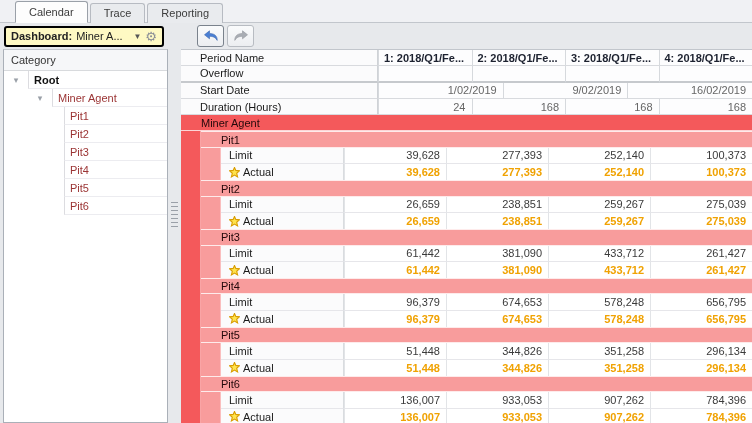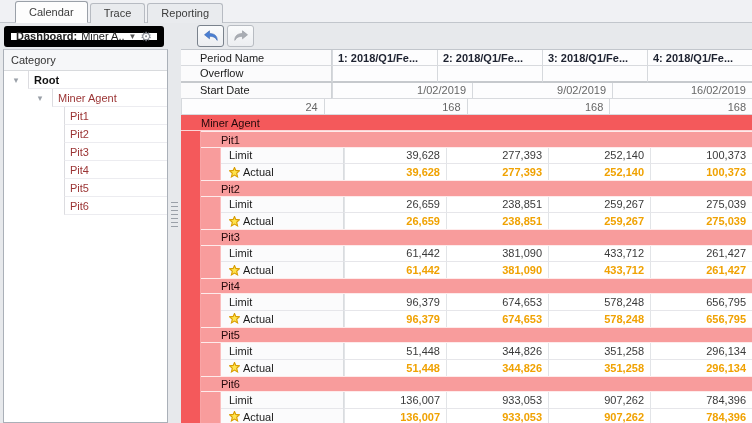--- a/index.html
+++ b/index.html
@@ -10,21 +10,21 @@
   
   .tabstrip { height:23px; background:#f0f1f4; border-bottom:1px solid #c2c6cc;
     display:flex; align-items:flex-end; padding-left:5px; }
   .tab { padding:3px 13px 4px 13px; margin-right:2px; border:1px solid #b7bbc2; border-bottom:none;
     border-radius:3px 3px 0 0; background:#e9ebee; color:#3c3c3c; cursor:default; position:relative; top:1px; }
   .tab.active { background:#fdfdfd; border-color:#9aa0a8; font-weight:normal; z-index:2;
     padding-top:4px; border-bottom:1px solid #fdfdfd;margin-left:10px; }
 
   
   .toolbar { height:26px; background:#e7e9ec; display:flex; align-items:center; padding-left:4px; }
-  .dashctl { display:flex; align-items:center; gap:4px; background:#ffffff; border:7px solid #000000;
+  .dashctl { display:flex; align-items:center; gap:4px; background:#fef9c3; border:2px solid #000000;
     border-radius:3px; height:21px; padding:0 5px; width:160px; }
   .dashctl .db-label { font-weight:bold; color:#222; }
   .dashctl .db-value { color:#222; flex:1; white-space:nowrap; overflow:hidden; }
   .dashctl .caret { font-size:8px; color:#555; }
   .dashctl .gear { font-size:13px; color:#8a8e96; line-height:1; }
   .histbtns { display:flex; gap:3px; margin-left:33px; }
   .hbtn { width:27px; height:22px; border-radius:3px; background:linear-gradient(#fafbfc,#eceef1);
     display:flex; align-items:center; justify-content:center; }
   .hbtn.undo { border:1px solid #7a828c; }
   .hbtn.redo { border:1px solid #b8bcc2; }
@@ -40,21 +40,21 @@
     color:#9aa0a8; font-size:9px; }
   .treerow .tlabel { flex:1; border-left:1px solid #dcdce0; border-bottom:1px solid #ececf0;
     display:flex; align-items:center; padding-left:5px; white-space:nowrap; }
   .splitter { width:13px; background:#e7e9ec; position:relative; }
   .splitter .grip { position:absolute; left:3px; top:153px; width:7px; height:26px;
     background:repeating-linear-gradient(to bottom,#9aa0a8 0 1px,transparent 1px 4px); }
 
   
   .tablewrap { flex:1; background:#fff; overflow:hidden; border-top:1px solid #c2c6cc; }
   .trow { display:flex; height:16.3px; }
-  .lblcell { width:151px; flex:none; display:flex; align-items:center; white-space:nowrap; overflow:hidden; }
+  .lblcell { width:197px; flex:none; display:flex; align-items:center; white-space:nowrap; overflow:hidden; }
   .val { flex:1; display:flex; align-items:center; justify-content:flex-end; padding-right:6px;
     white-space:nowrap; overflow:hidden; }
   
   .trow.hdr .lblcell { background:#fbfbfc; padding-left:19px; color:#1a1a1a;
     border-bottom:1px solid #d8dade; border-right:1px solid #cfd2d6; }
   .trow.hdr .val { background:#fdfdfe; border-bottom:1px solid #d8dade; border-left:1px solid #d6d9dd; color:#666; }
   .trow.hdr.thick .lblcell, .trow.hdr.thick .val { border-bottom:2px solid #c6c9cd; }
   .trow.hdr .val.colhead { font-weight:bold; color:#1d2230; justify-content:flex-start; padding-left:5px; }
   
   .ind { width:20px; flex:none; }
@@ -173,20 +173,21 @@
         <div class="val"></div>
         <div class="val"></div>
       </div>
       <div class="trow hdr">
         <div class="lblcell">Start Date</div>
         <div class="val">1/02/2019</div>
         <div class="val">9/02/2019</div>
         <div class="val">16/02/2019</div>
       </div>
       <div class="trow hdr">
+        <div class="lblcell">Duration (Hours)</div>
         <div class="val">24</div>
         <div class="val">168</div>
         <div class="val">168</div>
         <div class="val">168</div>
       </div>
       <div class="trow">
         <div class="bandfull">Miner Agent</div>
       </div>
       <div class="trow">
         <div class="ind red"></div>

